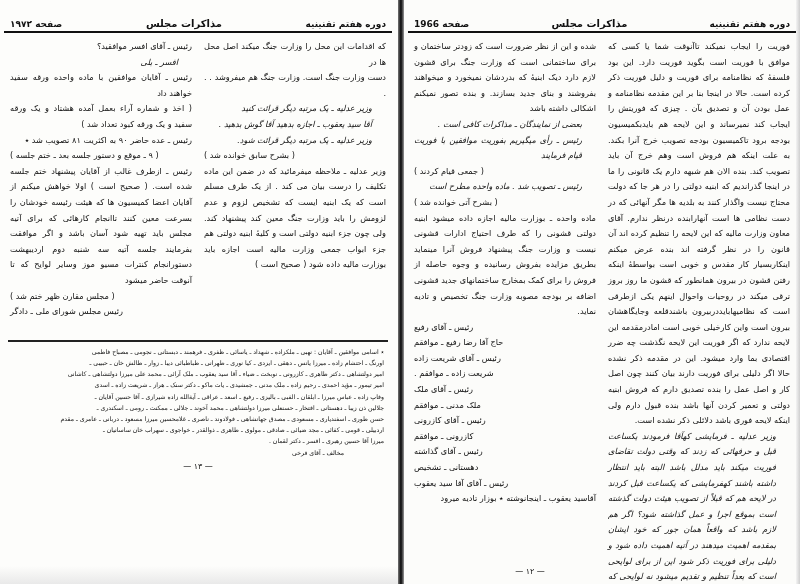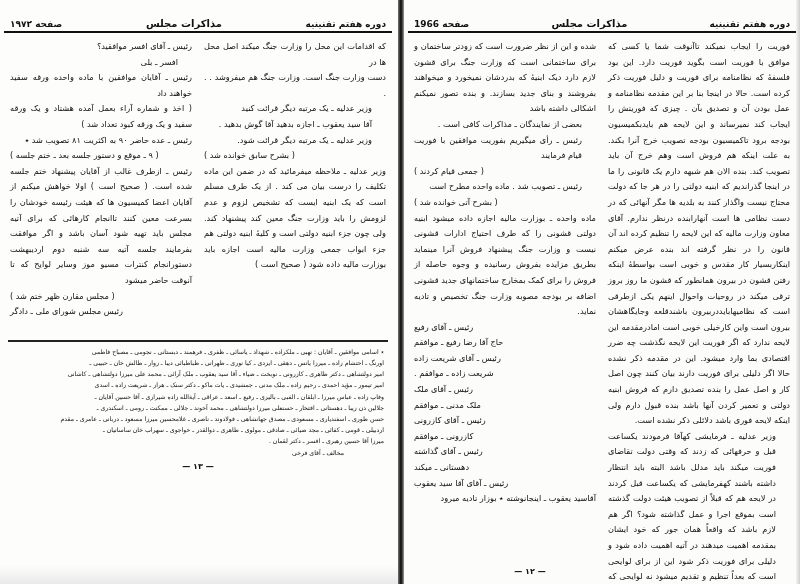--- a/index.html
+++ b/index.html
@@ -35,28 +35,28 @@
       border-bottom: 2px solid #111;
     }
     .header .center { font-size: 10px; }
     .columns { display: flex; direction: rtl; margin-top: 6px; }
     .col {
       width: 50%; box-sizing: border-box; padding: 0 6px;
       font-size: 8.2px; line-height: 15.6px; text-align: justify; direction: rtl;
     }
     .col p { margin: 0; }
     .col .c { text-align: left; }
-    .col .ind { padding-right: 14px; }
+    .col .ind { padding-right: 14px; font-style: italic; }
     .footnote-rule { margin: 6px 4px 0 4px; border-top: 2px solid #222; }
     .footnote {
       direction: rtl; font-size: 6.2px; line-height: 11.2px; padding: 4px 8px 0 8px; text-align: justify;
     }
     .footnote .sig { padding-right: 40px; }
     .pagenum {
-      direction: rtl; text-align: center; font-size: 8px; font-weight: bold; margin-top: 4px;
+      direction: rtl; text-align: center; font-size: 8px; font-weight: normal; margin-top: 4px;
     }
     .right .pagenum { position: absolute; left: 30px; bottom: 8px; width: 200px; }
   </style>
 </head>
 <body>
 
 <div class="spread">
 
   <div class="page left">
     <div class="header">
@@ -124,21 +124,21 @@
         <p>ماده واحده ـ بوزارت مالیه اجازه داده میشود ابنیه دولتی قشونی را که طرف احتیاج ادارات قشونی نیست و وزارت جنگ پیشنهاد فروش آنرا مینماید بطریق مزایده بفروش رسانیده و وجوه حاصله از فروش را برای کمک بمخارج ساختمانهای جدید قشونی اضافه بر بودجه مصوبه وزارت جنگ تخصیص و تادیه نماید.</p>
         <p class="c">رئیس ـ آقای رفیع</p>
         <p class="c">حاج آقا رضا رفیع ـ موافقم</p>
         <p class="c">رئیس ـ آقای شریعت زاده</p>
         <p class="c">شریعت زاده ـ موافقم .</p>
         <p class="c">رئیس ـ آقای ملک</p>
         <p class="c">ملک مدنی ـ موافقم</p>
         <p class="c">رئیس ـ آقای کازرونی</p>
         <p class="c">کازرونی ـ موافقم</p>
         <p class="c">رئیس ـ آقای گذاشته</p>
-        <p class="c">دهستانی ـ میکند</p>
+        <p class="c">دهستانی ـ تشخیص</p>
         <p class="c">رئیس ـ آقای آقا سید یعقوب</p>
         <p>آقاسید یعقوب ـ اینجانوشته ٭ بوزار تادیه میرود</p>
       </div>
     </div>
     <div class="pagenum">— ۱۲ —</div>
     <div class="right-edge-shadow"></div>
   </div>
 
   <div class="gutter"></div>
 </div>

